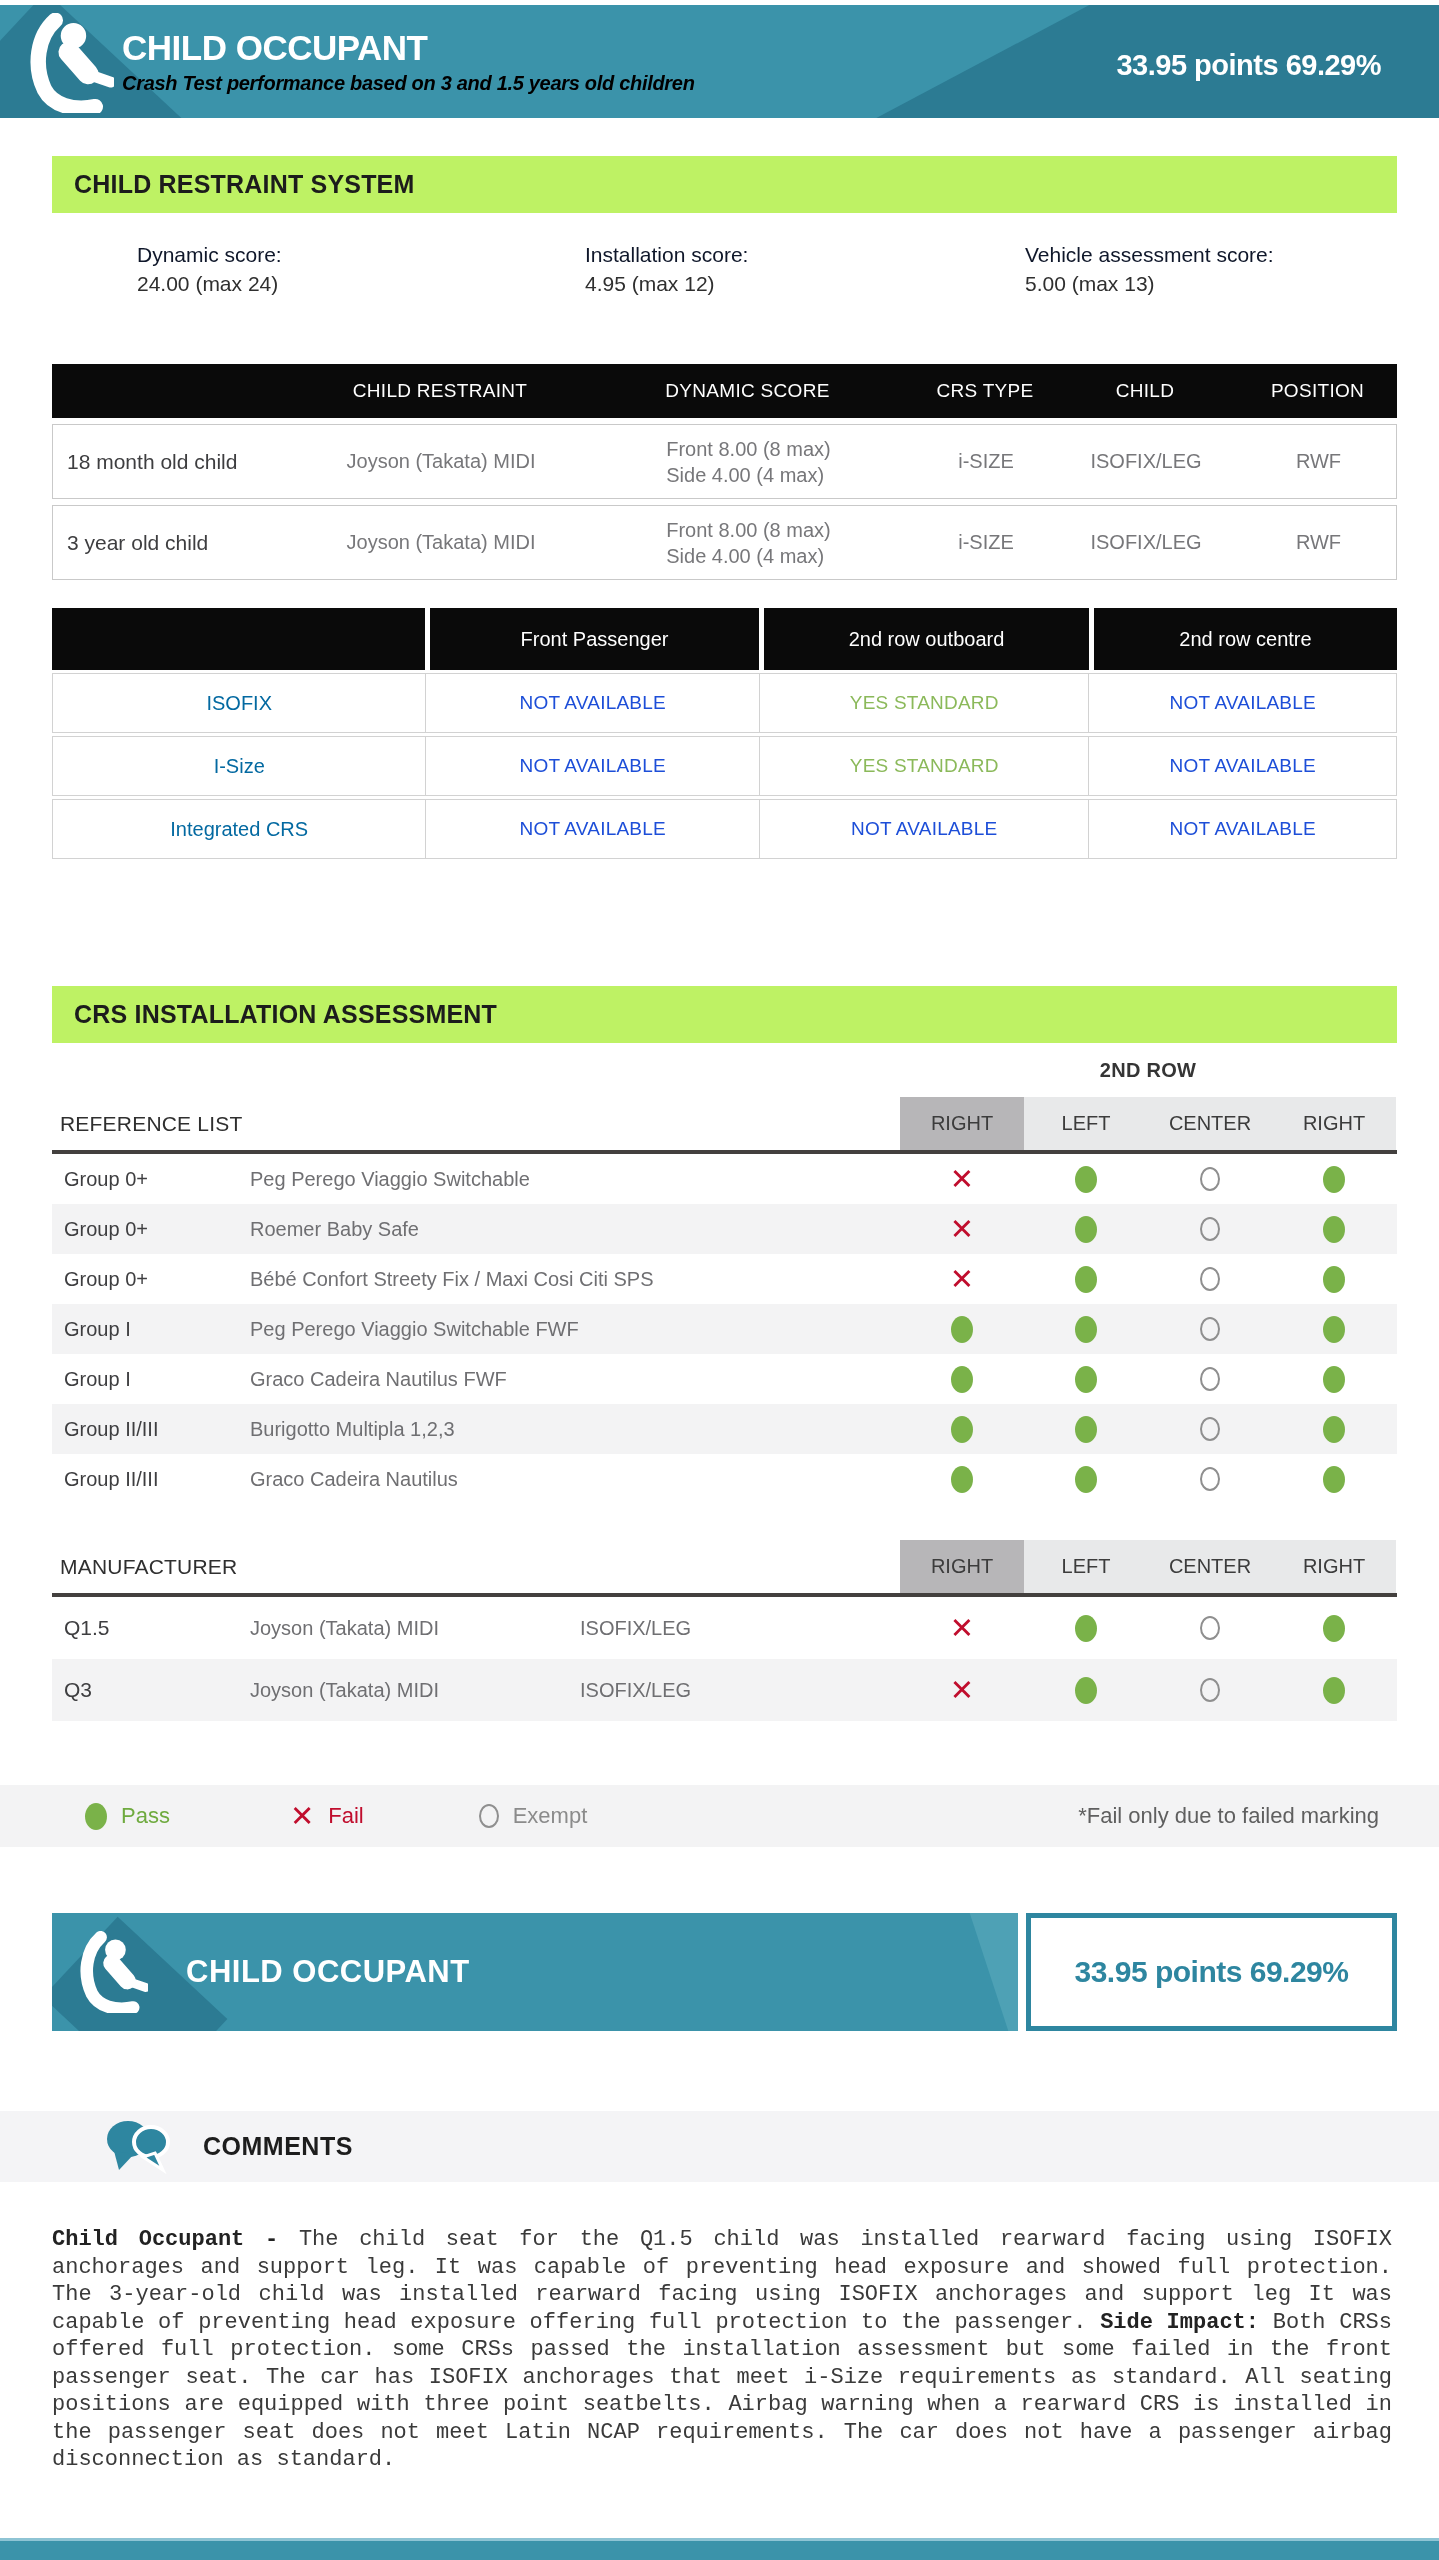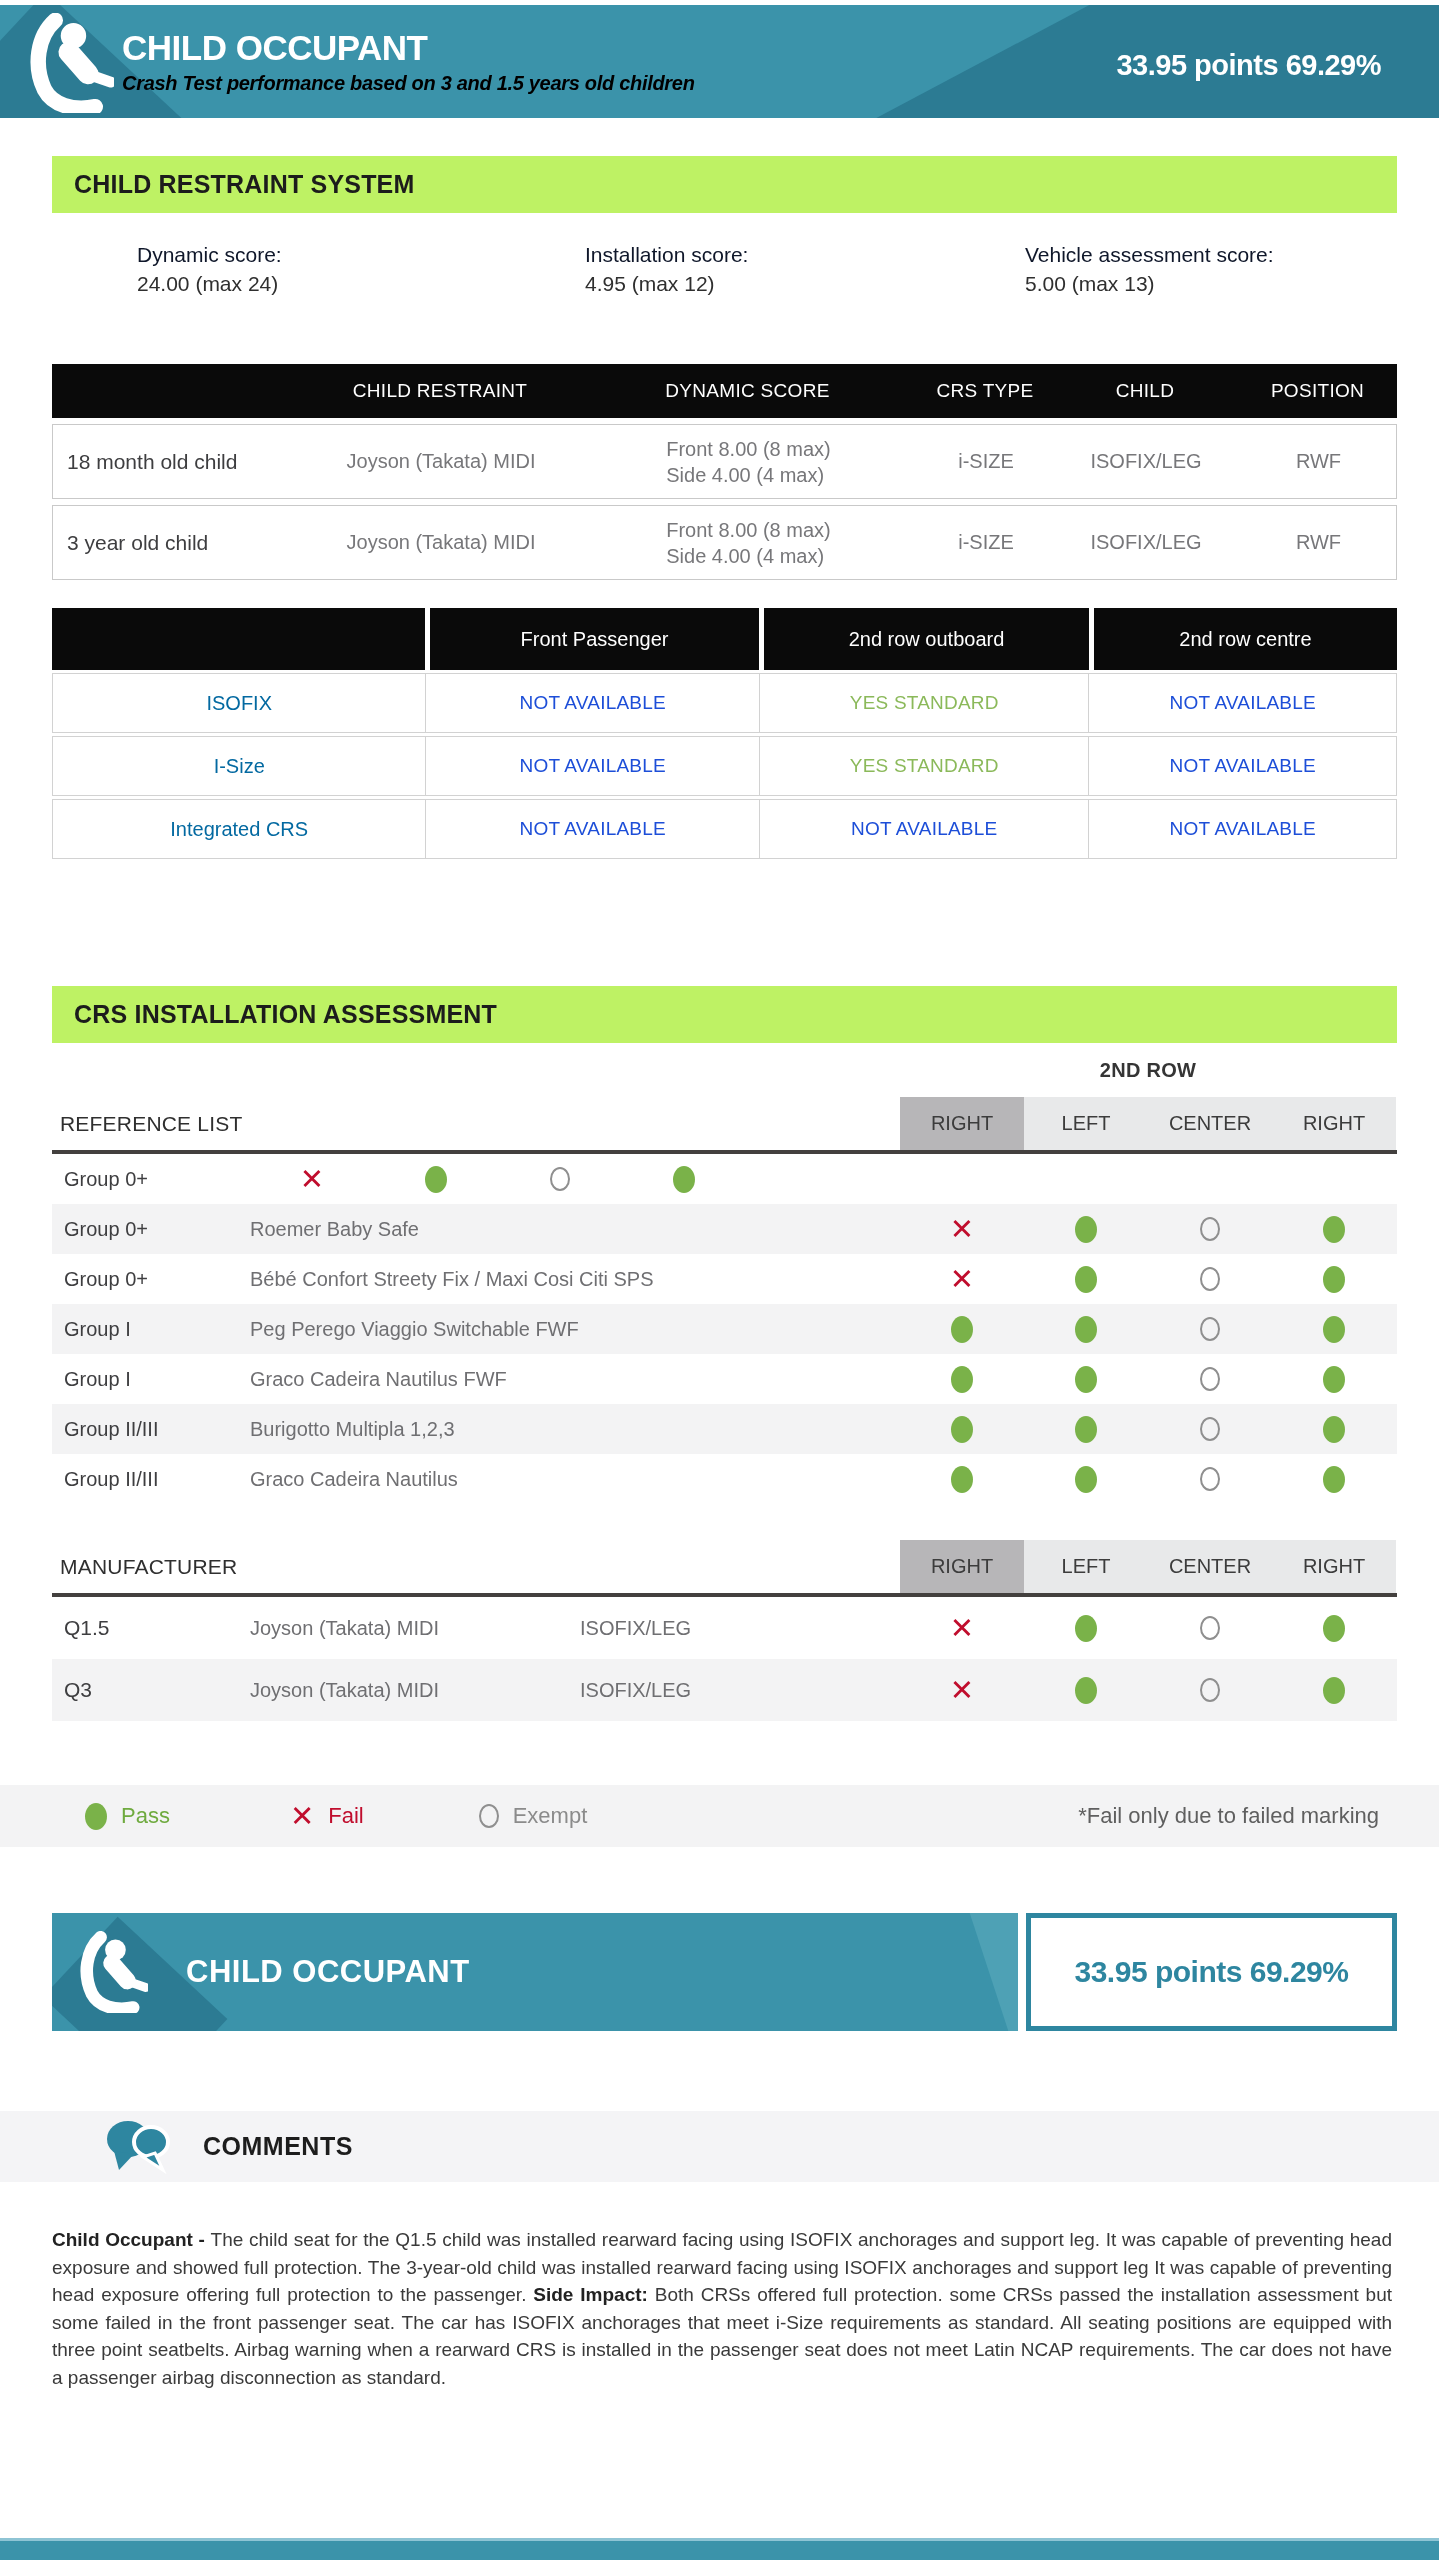--- a/index.html
+++ b/index.html
@@ -106,21 +106,21 @@
   .res-tri { position:absolute; inset:0; background:#4ea1b5; clip-path:polygon(95% 0, 100% 0, 100% 100%, 99% 100%); }
   .res-shadow { position:absolute; left:8px; top:40px; width:150px; height:110px; background:#2c7b93; transform:rotate(43deg); }
   .res-icon { position:relative; margin-left:22px; }
   .res-title { position:relative; color:#fff; font-size:31px; font-weight:bold; letter-spacing:0.5px; margin-left:38px; }
   .res-score { width:371px; margin-left:8px; border:5px solid #2e86a0; background:#fff; display:flex; align-items:center; justify-content:center; }
   .res-score span { color:#2e86a0; font-size:30px; font-weight:bold; letter-spacing:-0.5px; }
 
   
   .cmt-band { margin-top:80px; width:1439px; height:71px; background:#f4f4f6; display:flex; align-items:center; padding-left:103px; }
   .cmt-title { font-size:25px; color:#1d1d1d; font-weight:600; letter-spacing:0.5px; margin-left:30px; }
-  .cmt-body { margin:44px 47px 0 52px; width:1340px; font-size:19px; line-height:27.5px; color:#3a3a3a; text-align:justify; }
+  .cmt-body { margin:44px 47px 0 52px; width:1340px; font-size:22px; line-height:27.5px; color:#3a3a3a; text-align:justify;font-family:Liberation Mono, monospace; }
   .cmt-body b { color:#222; }
 
   
   .footer-bar { position:absolute; left:0; right:0; bottom:0; height:22px; background:#3b93aa; border-top:3px solid #8ec4d4; }
 </style>
 </head>
 <body>
 
 <div class="page">
 
@@ -245,20 +245,21 @@
           <div class="as-col">RIGHT</div>
           <div class="as-col">LEFT</div>
           <div class="as-col">CENTER</div>
           <div class="as-col">RIGHT</div>
         </div>
     </div>
     <div class="as-rule"></div>
     <div class="as-rows" id="ref-rows">
         <div class="as-row">
     <div class="as-group">Group 0+</div>
+    <div class="as-name">Peg Perego Viaggio Switchable</div>
     <div class="as-marks">
             <div class="as-mark-cell">
               <span class="mark-fail">✕</span>
             </div>
             <div class="as-mark-cell">
               <span class="mark-pass"></span>
             </div>
             <div class="as-mark-cell">
               <span class="mark-exempt"></span>
             </div>

